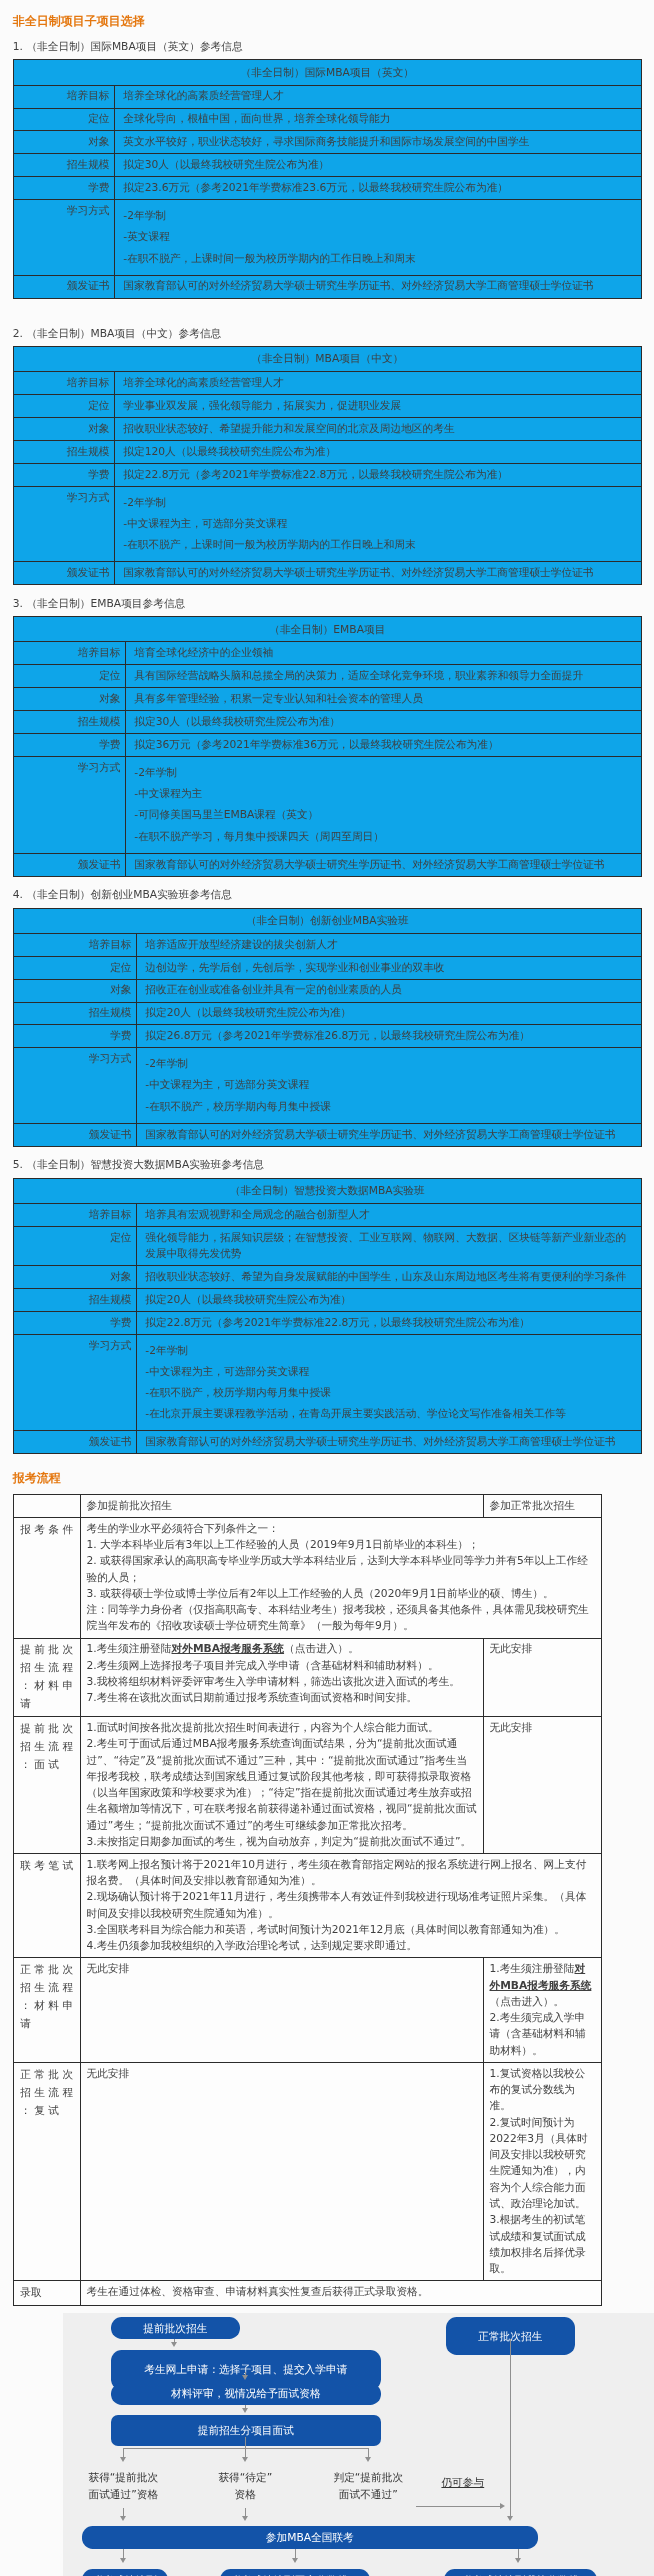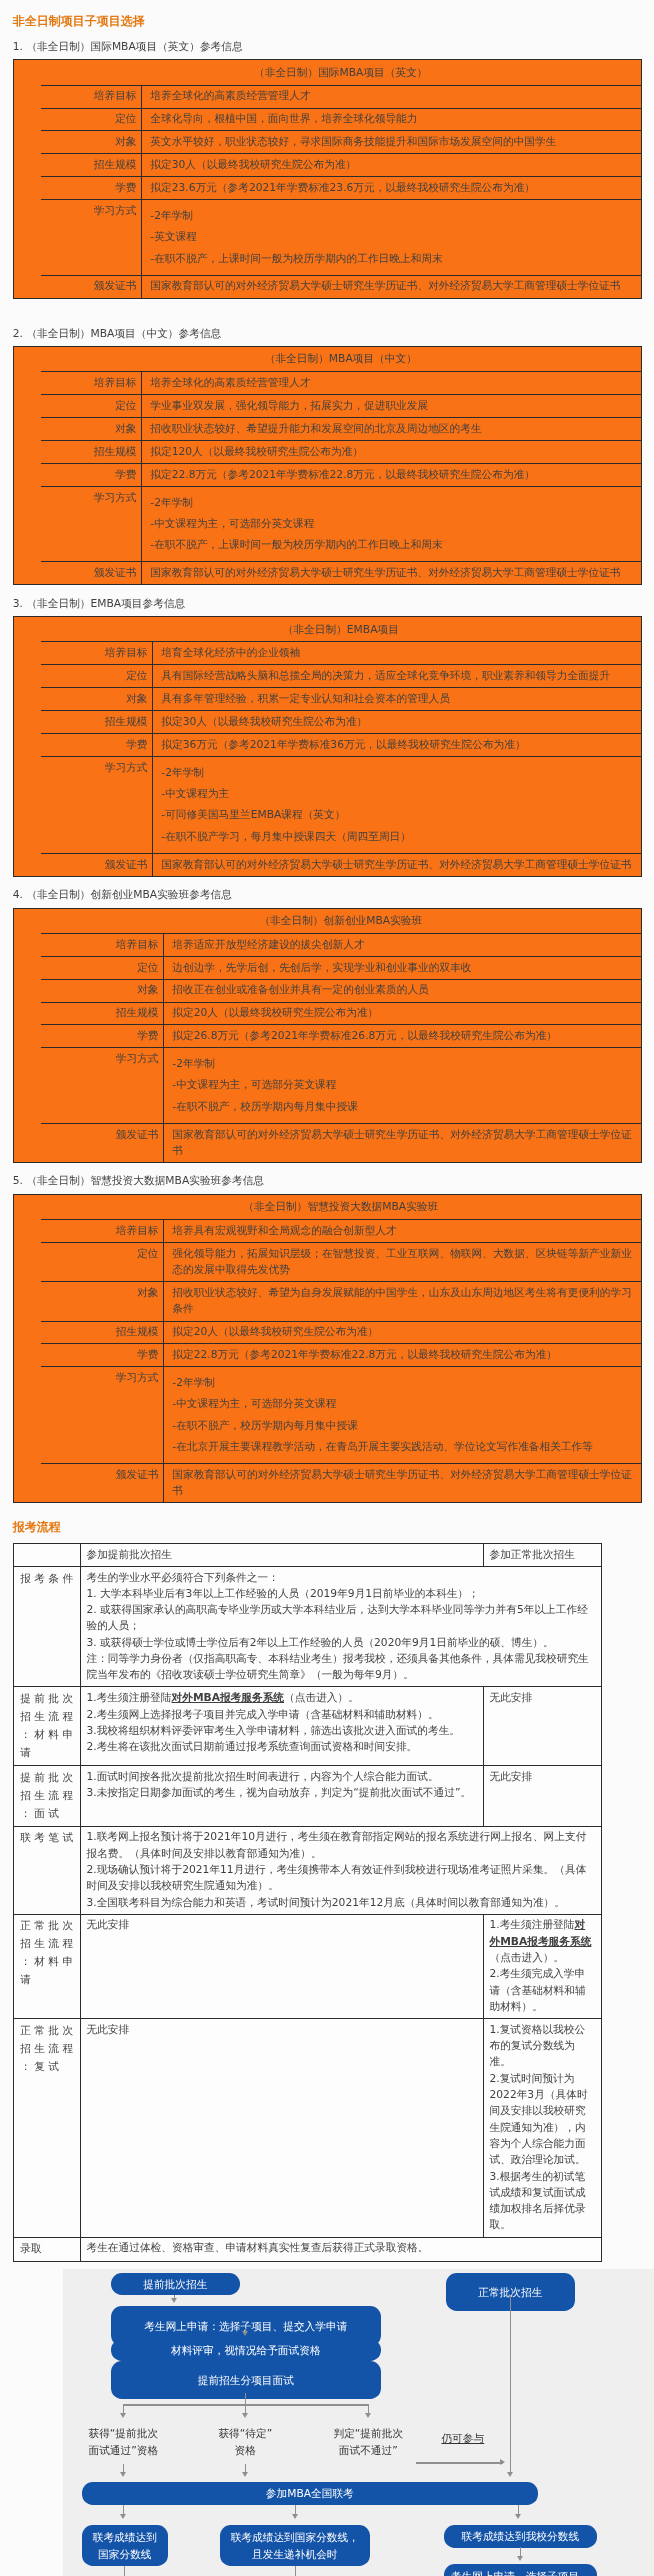--- a/index.html
+++ b/index.html
@@ -19,24 +19,23 @@
   }
   .num-head{
     font-size:10.7px;
     color:#3f3f3f;
     margin:10px 0 5.7px 0;
   }
   
   .itable{
     width:629px;
     border:0.7px solid #2b2b2b;
-    background:#f97316;
+    background:#0ea5e9;
     margin:0 0 11.4px 0;
     box-sizing:border-box;
-    padding-left:27px;
   }
   .itable .trow{display:flex;border-top:0.7px solid #2b2b2b;}
   .itable .trow:first-child{border-top:none;}
   .itable .ttitle{
     text-align:center;
     padding:4.3px 2.8px;
     line-height:15.6px;
   }
   .itable .tlabel{
     flex:0 0 auto;
@@ -424,42 +423,44 @@
           <p>3. 或获得硕士学位或博士学位后有2年以上工作经验的人员（2020年9月1日前毕业的硕、博生）。</p>
           <p>注：同等学力身份者（仅指高职高专、本科结业考生）报考我校，还须具备其他条件，具体需见我校研究生院当年发布的《招收攻读硕士学位研究生简章》（一般为每年9月）。</p>
         </div>
       </div>
       <div class="prow">
         <div class="plabel">提 前 批 次 招 生 流 程 ： 材 料 申 请</div>
         <div class="pmid">
           <p><span>1.考生须注册登陆</span><a class="syslink">对外MBA报考服务系统</a><span>（点击进入）。</span></p>
           <p>2.考生须网上选择报考子项目并完成入学申请（含基础材料和辅助材料）。</p>
           <p>3.我校将组织材料评委评审考生入学申请材料，筛选出该批次进入面试的考生。</p>
-          <p>2.考生将在该批次面试日期前通过报考系统查询面试资格和时间安排。</p>
+          <p>7.考生将在该批次面试日期前通过报考系统查询面试资格和时间安排。</p>
         </div>
         <div class="pright">
           <p>无此安排</p>
         </div>
       </div>
       <div class="prow">
         <div class="plabel">提 前 批 次 招 生 流 程 ： 面 试</div>
         <div class="pmid">
           <p>1.面试时间按各批次提前批次招生时间表进行，内容为个人综合能力面试。</p>
+          <p>2.考生可于面试后通过MBA报考服务系统查询面试结果，分为“提前批次面试通过”、“待定”及“提前批次面试不通过”三种，其中：“提前批次面试通过”指考生当年报考我校，联考成绩达到国家线且通过复试阶段其他考核，即可获得拟录取资格（以当年国家政策和学校要求为准）；“待定”指在提前批次面试通过考生放弃或招生名额增加等情况下，可在联考报名前获得递补通过面试资格，视同“提前批次面试通过”考生；“提前批次面试不通过”的考生可继续参加正常批次招考。</p>
           <p>3.未按指定日期参加面试的考生，视为自动放弃，判定为“提前批次面试不通过”。</p>
         </div>
         <div class="pright">
           <p>无此安排</p>
         </div>
       </div>
       <div class="prow">
         <div class="plabel">联 考 笔 试</div>
         <div class="pspan">
           <p>1.联考网上报名预计将于2021年10月进行，考生须在教育部指定网站的报名系统进行网上报名、网上支付报名费。（具体时间及安排以教育部通知为准）。</p>
           <p>2.现场确认预计将于2021年11月进行，考生须携带本人有效证件到我校进行现场准考证照片采集。（具体时间及安排以我校研究生院通知为准）。</p>
           <p>3.全国联考科目为综合能力和英语，考试时间预计为2021年12月底（具体时间以教育部通知为准）。</p>
+          <p>4.考生仍须参加我校组织的入学政治理论考试，达到规定要求即通过。</p>
         </div>
       </div>
       <div class="prow">
         <div class="plabel">正 常 批 次 招 生 流 程 ： 材 料 申 请</div>
         <div class="pmid">
           <p>无此安排</p>
         </div>
         <div class="pright">
           <p><span>1.考生须注册登陆</span><a class="syslink">对外MBA报考服务系统</a><span>（点击进入）。</span></p>
           <p>2.考生须完成入学申请（含基础材料和辅助材料）。</p>
@@ -489,21 +490,21 @@
     <div class="fnode" style="left:48px;top:4.3px;width:129px;height:22px;">提前批次招生</div>
     <div class="fnode" style="left:383px;top:4.3px;width:129px;height:38px;">正常批次招生</div>
 
     <div class="va head" style="left:111px;top:26px;height:5.7px;"></div>
     <div class="fnode" style="left:48px;top:37px;width:270px;height:40px;">考生网上申请：选择子项目、提交入学申请</div>
 
     <div class="va head" style="left:182px;top:59px;height:5.7px;"></div>
     <div class="fnode" style="left:48px;top:70px;width:270px;height:22px;">材料评审，视情况给予面试资格</div>
 
     <div class="va head" style="left:182px;top:92px;height:5.7px;"></div>
-    <div class="fnode" style="left:48px;top:92px;width:270px;height:38px;">提前招生分项目面试</div>
+    <div class="fnode" style="left:48px;top:102px;width:270px;height:31px;border-radius:7px;">提前招生分项目面试</div>
 
     <div class="va" style="left:182px;top:124px;height:11.4px;"></div>
     <div class="hline" style="left:60px;top:135px;width:246px;"></div>
     <div class="va head" style="left:60px;top:135px;height:11.4px;"></div>
     <div class="va head" style="left:182px;top:135px;height:11.4px;"></div>
     <div class="va head" style="left:305px;top:135px;height:11.4px;"></div>
 
     <div class="flabel" style="left:7px;top:156px;width:107px;">获得“提前批次<br>面试通过”资格</div>
     <div class="flabel" style="left:129px;top:156px;width:107px;">获得“待定”<br>资格</div>
     <div class="flabel" style="left:252px;top:156px;width:107px;">判定“提前批次<br>面试不通过”</div>

